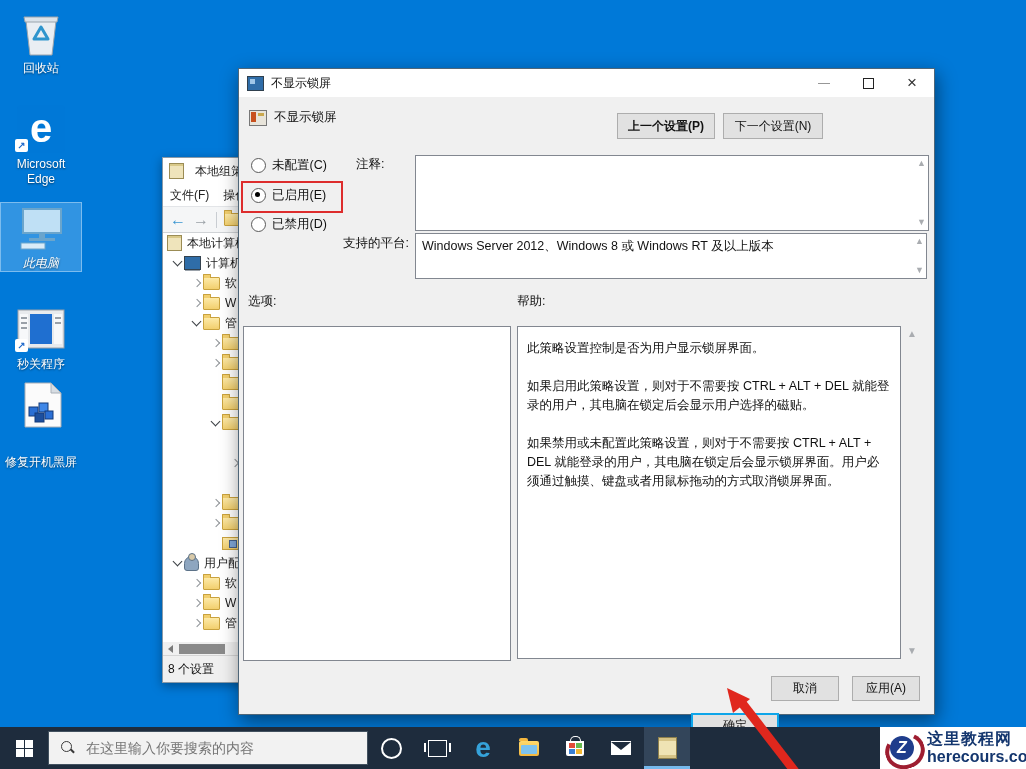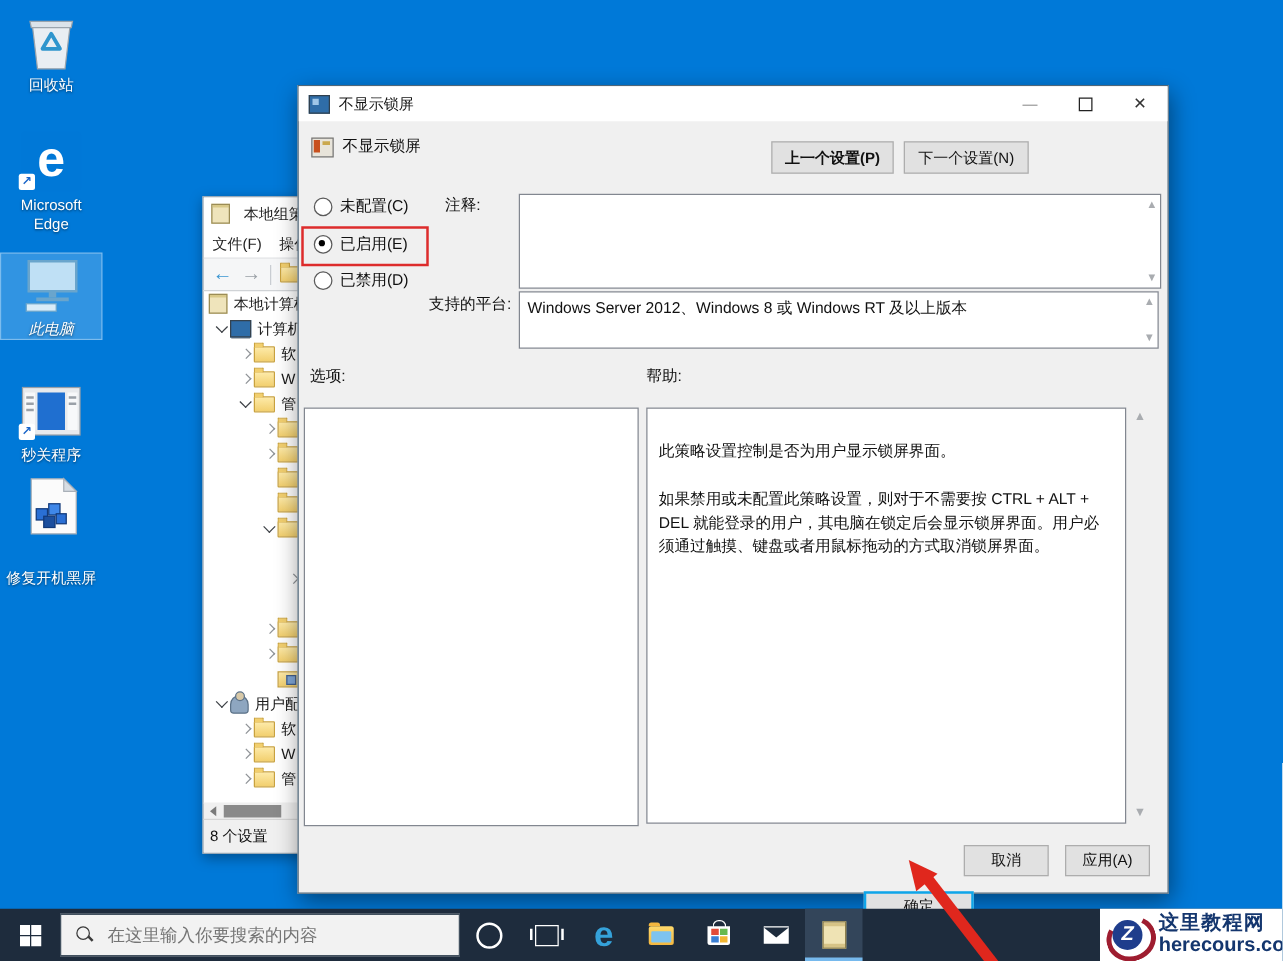--- a/index.html
+++ b/index.html
@@ -73,21 +73,21 @@
   #red-highlight{position:absolute;left:2px;top:112px;width:98px;height:28px;border:2px solid #dd2c2c;pointer-events:none;}
 
   .fld-label{position:absolute;font-size:12.5px;color:#111;}
   .txt-box{position:absolute;background:#fff;border:1px solid #828790;}
   #comment-box{left:176px;top:86px;width:512px;height:74px;}
   #platform-box{left:176px;top:164px;width:512px;height:46px;padding:4px 6px;box-sizing:border-box;font-size:12.5px;color:#111;}
   .sc-arrow{position:absolute;right:2px;color:#a9acb0;font-size:9px;line-height:9px;}
   .sc-up{top:3px;} .sc-dn{bottom:3px;}
 
   #options-box{left:4px;top:257px;width:266px;height:333px;}
-  #help-box{left:278px;top:257px;width:384px;height:333px;padding:25px 9px;box-sizing:border-box;font-size:12.5px;line-height:1.52;color:#111;overflow:hidden;}
+  #help-box{left:278px;top:257px;width:384px;height:333px;padding:12px 9px;box-sizing:border-box;font-size:12.5px;line-height:1.52;color:#111;overflow:hidden;}
   #help-box p{margin:0 0 19px 0;}
   .ext-arrow{position:absolute;color:#a9acb0;font-size:10px;}
 
   
   #taskbar{position:absolute;left:0;bottom:0;width:1026px;height:42px;background:#1e2c3d;display:flex;align-items:center;}
   .tb-btn{height:42px;display:flex;align-items:center;justify-content:center;}
   #start-btn{width:48px;}
   .win-logo{display:grid;grid-template-columns:8px 8px;grid-template-rows:8px 8px;gap:1px;}
   .win-logo span{background:#fff;}
   #search-box{width:320px;height:34px;background:#f2f2f2;border:1px solid #42515f;display:flex;align-items:center;gap:9px;padding-left:12px;box-sizing:border-box;}
@@ -392,20 +392,21 @@
       <span class="sc-arrow sc-up">▲</span>
       <span class="sc-arrow sc-dn">▼</span>
     </div>
 
     <span class="fld-label" style="left:9px;top:224px">选项:</span>
     <span class="fld-label" style="left:278px;top:224px">帮助:</span>
 
     <div class="txt-box" id="options-box"></div>
     <div class="txt-box" id="help-box">
         <p>此策略设置控制是否为用户显示锁屏界面。</p>
+        <p>如果启用此策略设置，则对于不需要按 CTRL + ALT + DEL  就能登录的用户，其电脑在锁定后会显示用户选择的磁贴。</p>
         <p>如果禁用或未配置此策略设置，则对于不需要按 CTRL + ALT + DEL 就能登录的用户，其电脑在锁定后会显示锁屏界面。用户必须通过触摸、键盘或者用鼠标拖动的方式取消锁屏界面。</p>
       </div>
     <span class="ext-arrow" style="left:668px;top:259px">▲</span>
     <span class="ext-arrow" style="left:668px;top:576px">▼</span>
 
     <button class="win-btn" id="btn-ok">确定</button>
     <button class="win-btn" id="btn-cancel">取消</button>
     <button class="win-btn" id="btn-apply">应用(A)</button>
   </div>
 

